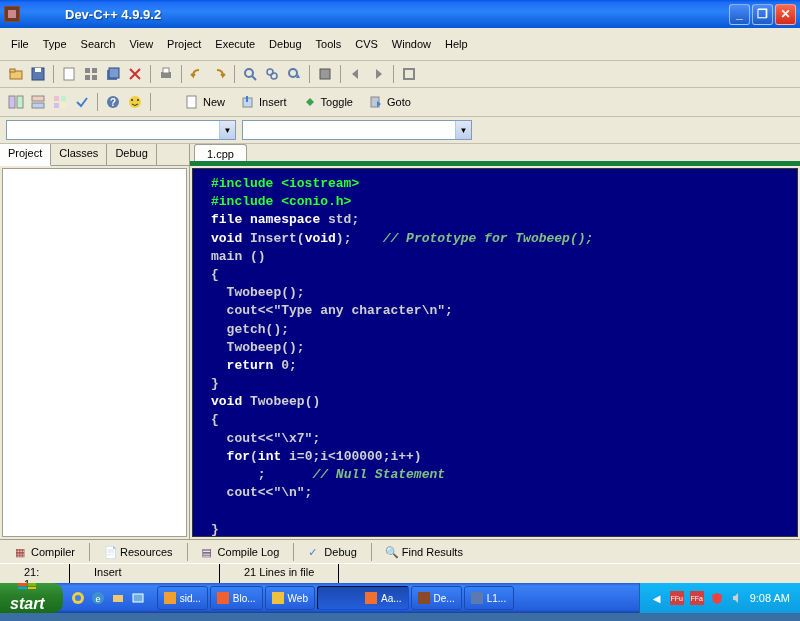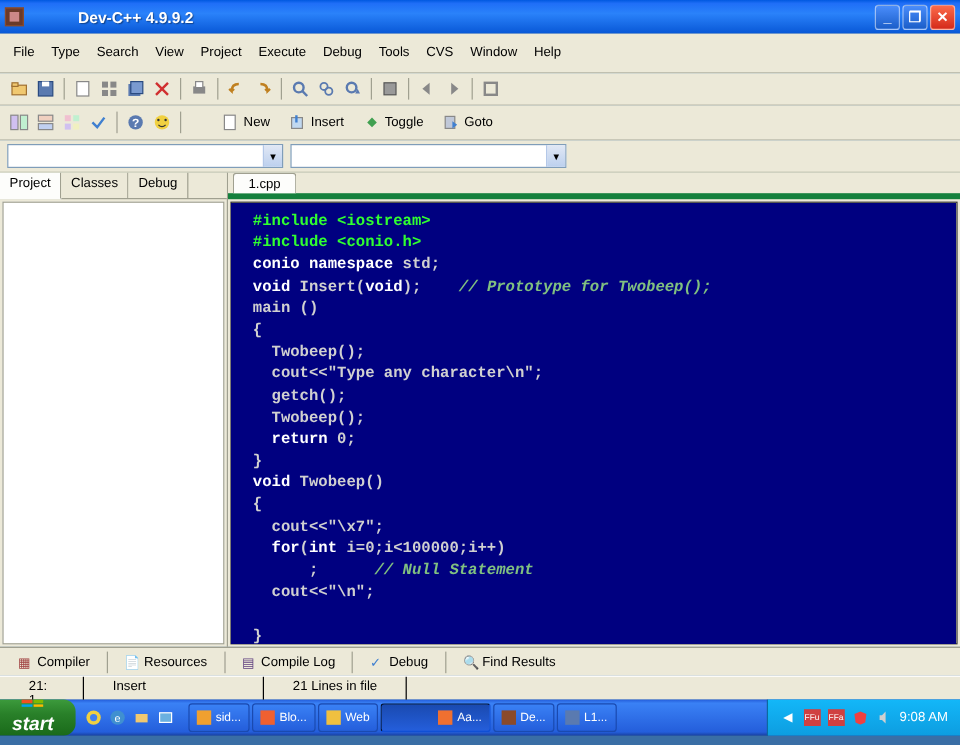--- a/index.html
+++ b/index.html
@@ -298,21 +298,21 @@
       </div>
     <div class="treearea"></div>
   </div>
   <div class="rightpanel">
     <div class="filetabs">
       <div class="filetab">1.cpp</div>
     </div>
     <div class="editor">
       <pre id="code"><span class="c-inc">#include &lt;iostream&gt;</span>
 <span class="c-inc">#include &lt;conio.h&gt;</span>
-<span class="c-kw">conio namespace</span><span class="c-txt"> std;</span>
+<span class="c-kw">file namespace</span><span class="c-txt"> std;</span>
 <span class="c-kw">void</span><span class="c-txt"> Insert(</span><span class="c-kw">void</span><span class="c-txt">);    </span><span class="c-cmt">// Prototype for Twobeep();</span>
 <span class="c-txt">main ()</span>
 <span class="c-txt">{</span>
 <span class="c-txt">  Twobeep();</span>
 <span class="c-txt">  cout&lt;&lt;"Type any character\n";</span>
 <span class="c-txt">  getch();</span>
 <span class="c-txt">  Twobeep();</span>
 <span class="c-txt">  </span><span class="c-kw">return</span><span class="c-txt"> 0;</span>
 <span class="c-txt">}</span>
 <span class="c-kw">void</span><span class="c-txt"> Twobeep()</span>

